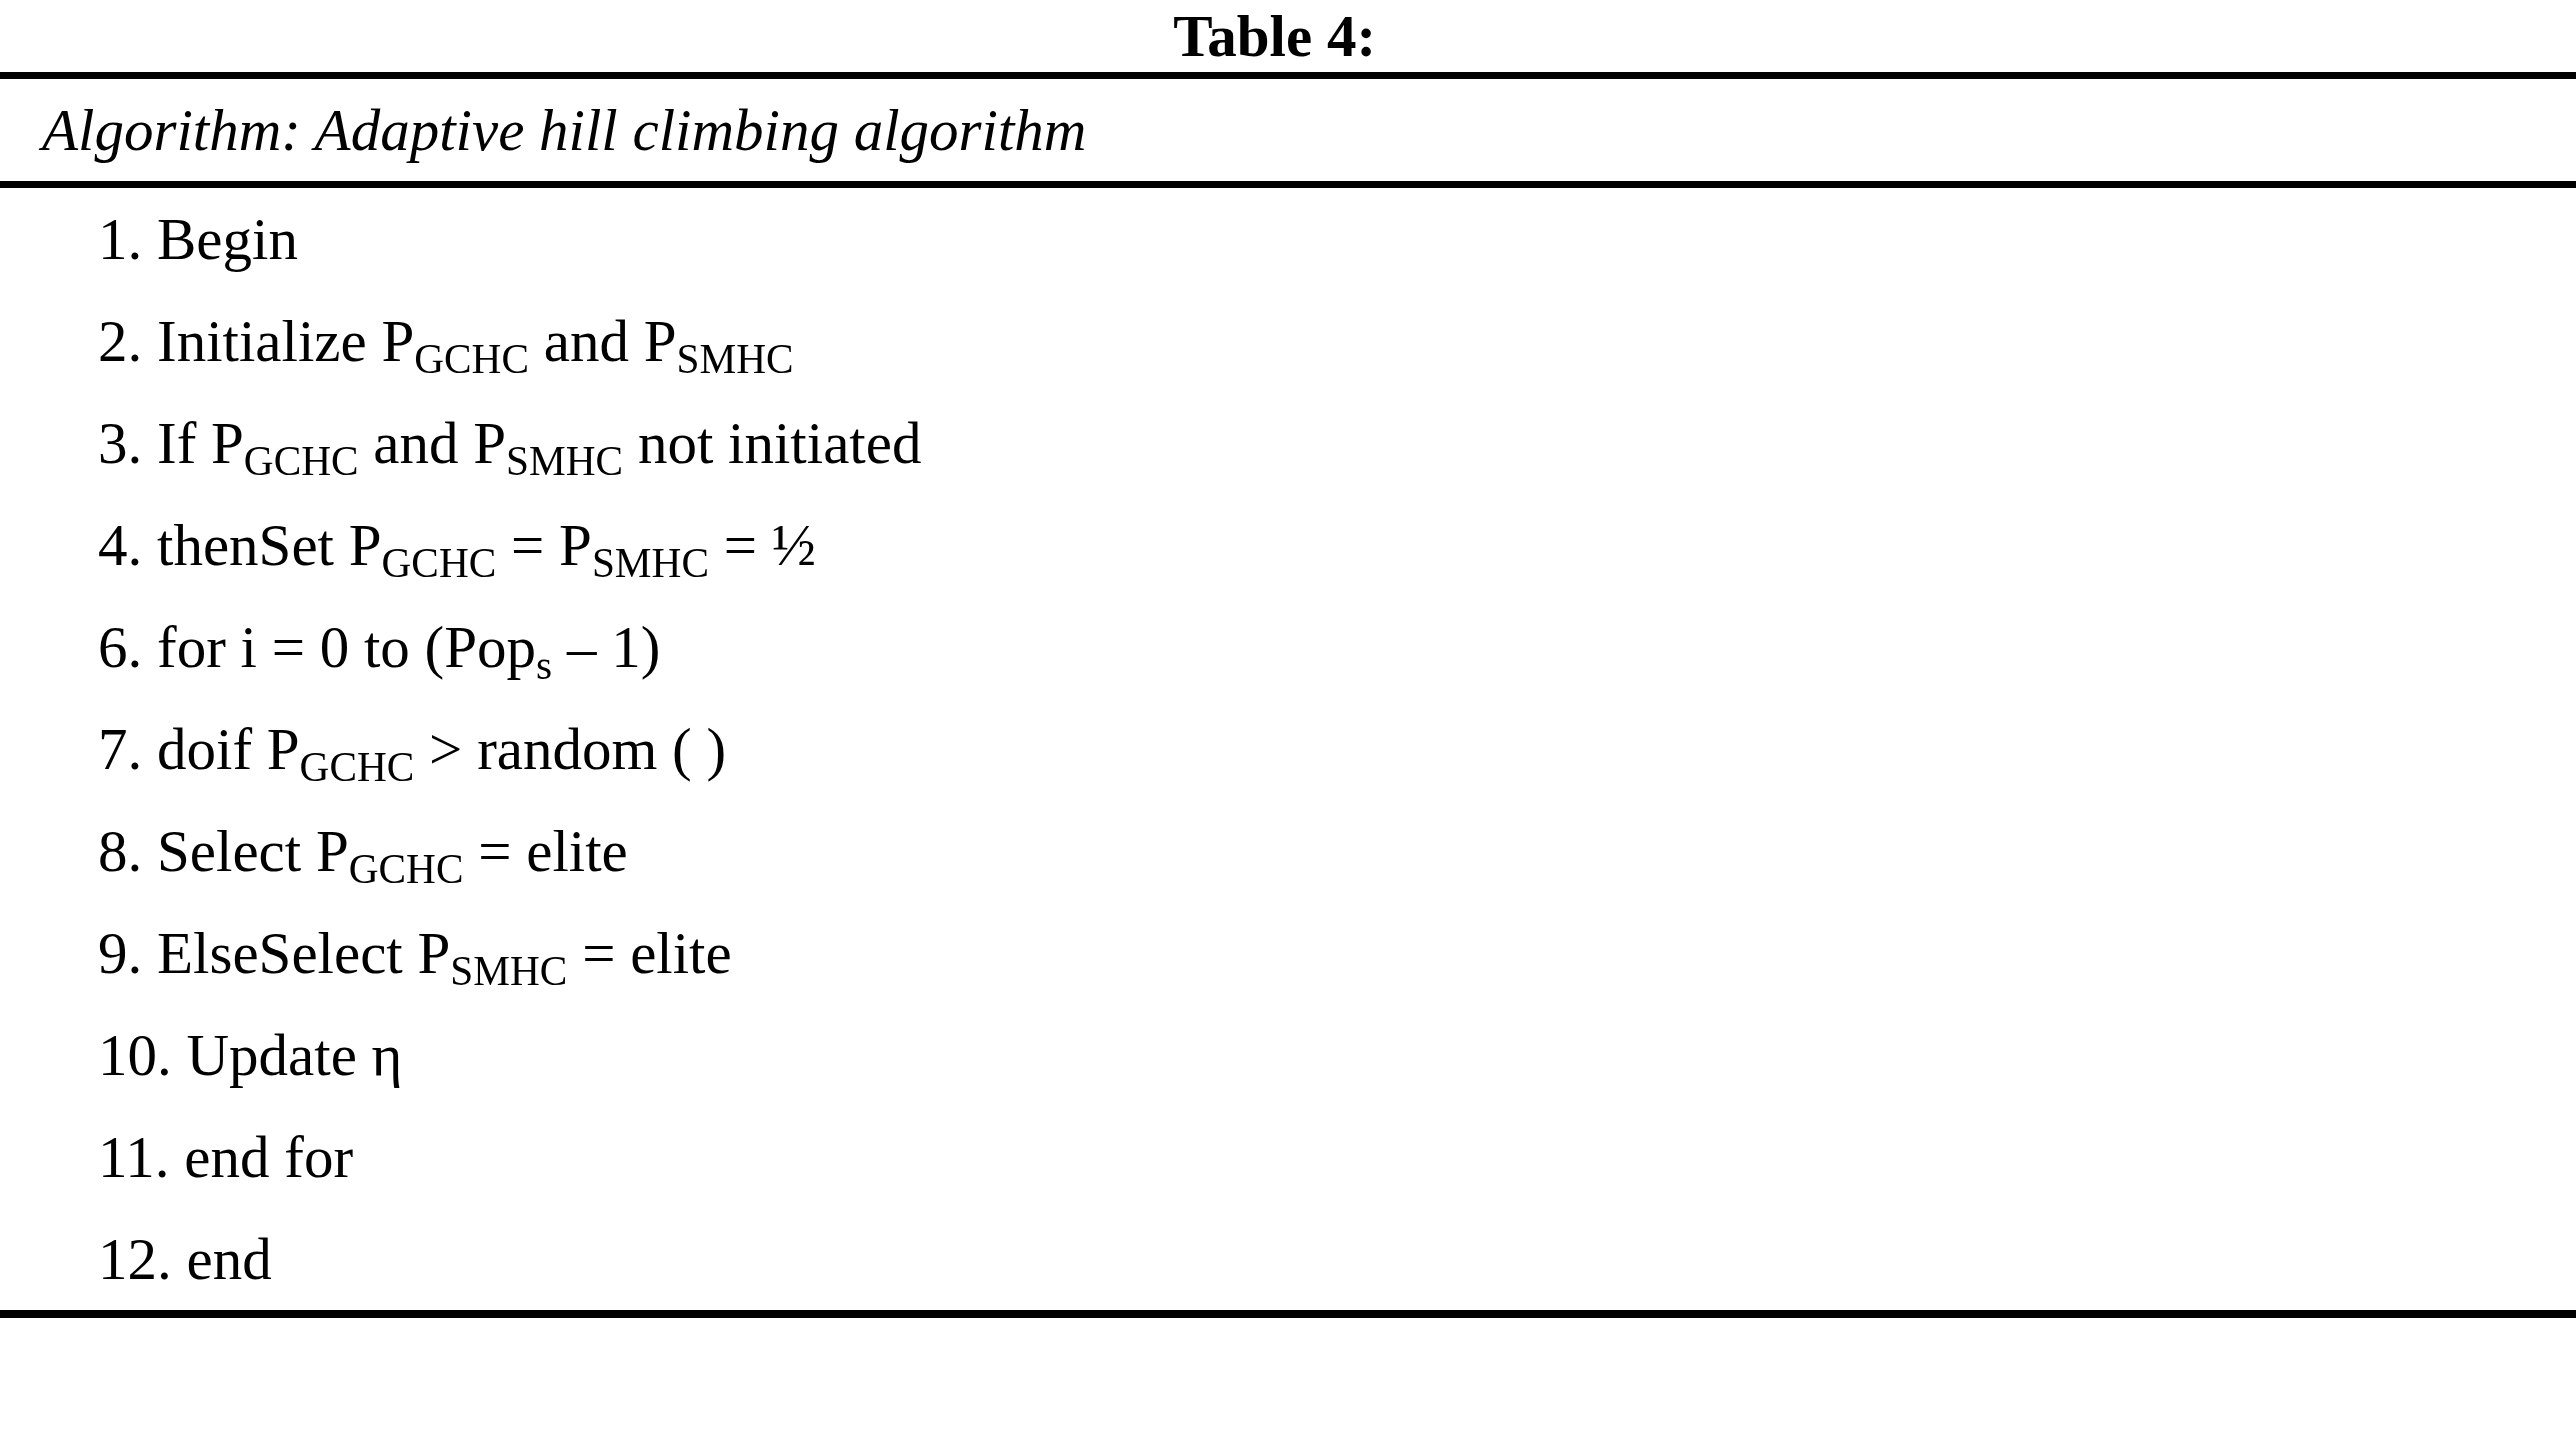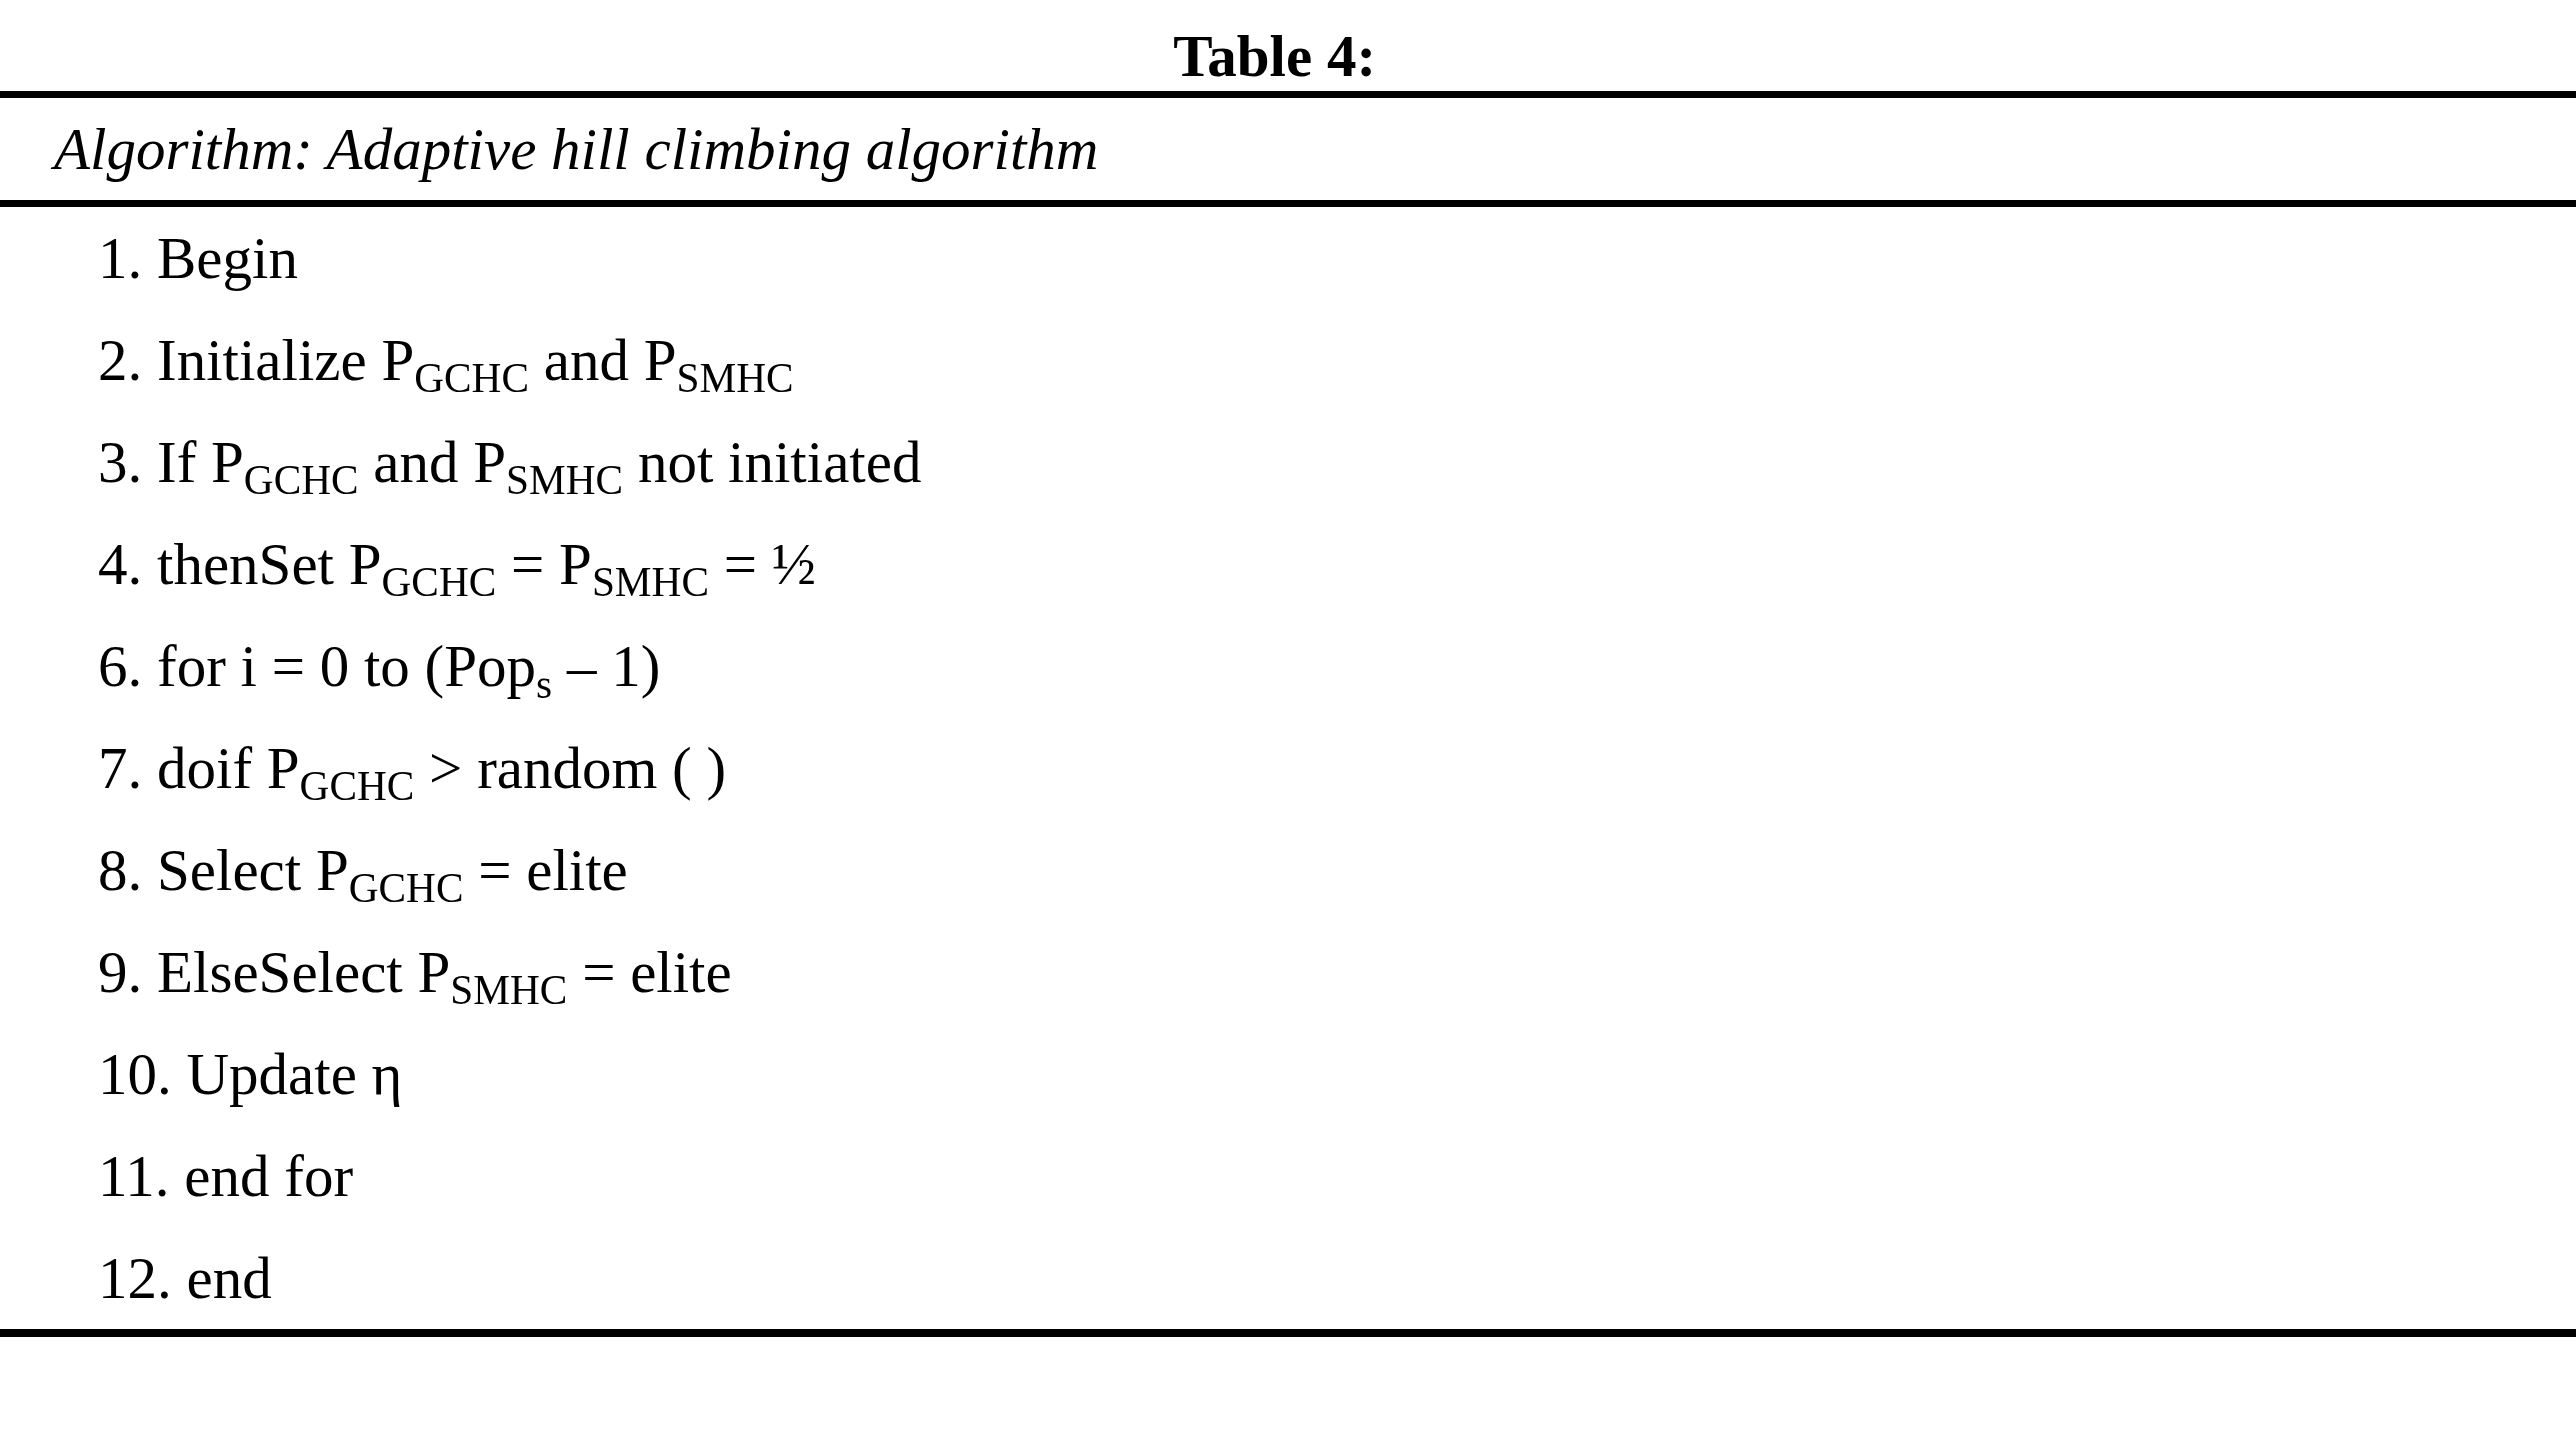--- a/index.html
+++ b/index.html
@@ -7,32 +7,32 @@
     width: 2576px;
     height: 1448px;
     background: #ffffff;
     color: #000000;
     font-family: "Liberation Serif", "DejaVu Serif", serif;
     font-size: 59px;
     overflow: hidden;
   }
   .page { width: 2576px; height: 1448px; position: relative; }
   .caption {
-    height: 91px;
+    height: 72px;
     display: flex;
     justify-content: center;
-    align-items: flex-end;
+    align-items: center;
     white-space: nowrap;
   }
   .caption .label { font-weight: bold; margin-right: 0.45em; }
   .rule { height: 7.2px; background: #000000; width: 100%; }
   .algo-header {
     height: 102px;
     line-height: 102px;
-    padding-left: 54px;
+    padding-left: 42px;
     font-style: italic;
     white-space: nowrap;
   }
   .algo-body { }
   .algo-line {
     height: 102px;
     line-height: 102px;
     padding-left: 98px;
     white-space: nowrap;
   }

